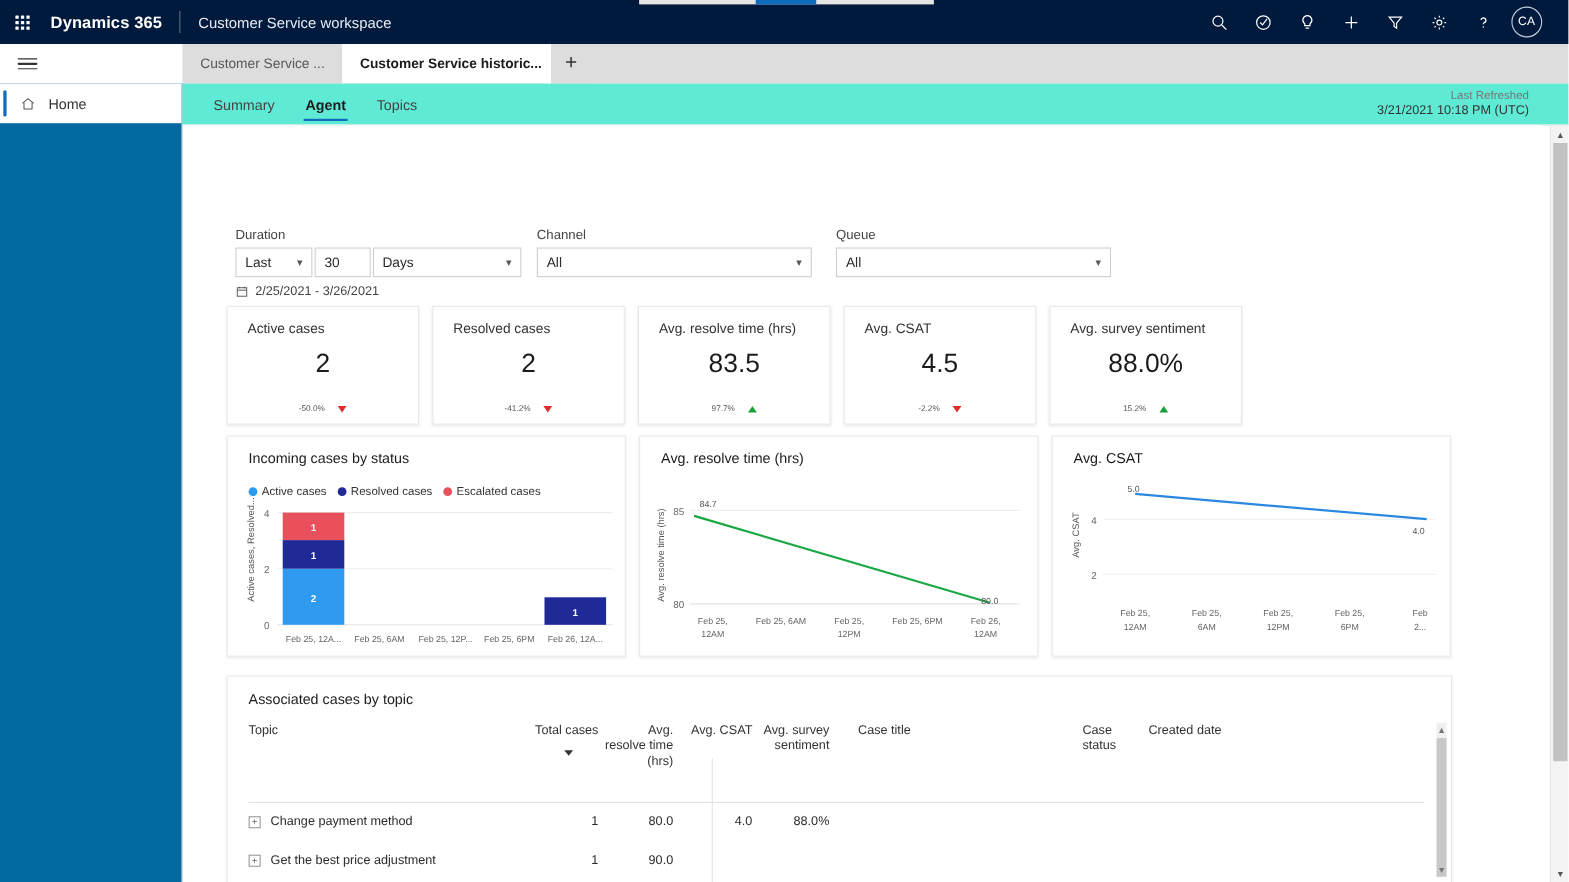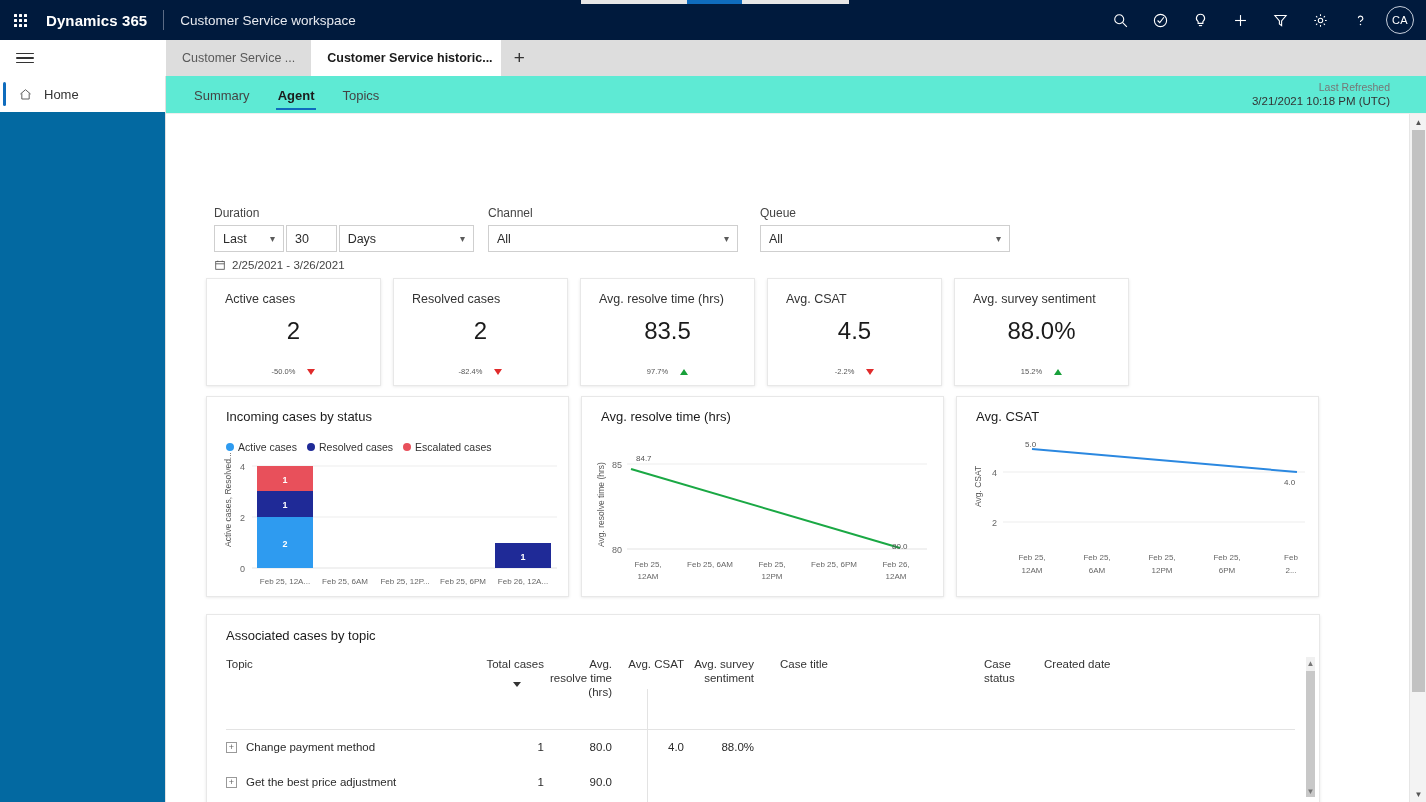--- a/index.html
+++ b/index.html
@@ -34,21 +34,21 @@
     gap: 2px;
   }
   .waffle-grid i { display: block; width: 3px; height: 3px; background: #fff; border-radius: 0.5px; }
   .brand {
     color: #ffffff; font-size: 15px; font-weight: bold; letter-spacing: .1px;
     margin-left: 6px; white-space: nowrap;
   }
   .brand-sep { width: 1px; height: 20px; background: #5b6b85; margin: 0 16px; }
   .app-sub { color: #e7eaf0; font-size: 13.5px; white-space: nowrap; }
   .header-right {
-    margin-left: auto; display: flex; align-items: center; height: 40px; padding-right: 12px;
+    margin-left: auto; display: flex; align-items: center; height: 40px; padding-right: 24px;
   }
   .hicon {
     width: 40px; height: 40px; display: flex; align-items: center; justify-content: center;
     cursor: pointer; color: #ffffff;
   }
   .hicon svg { display: block; }
   .avatar-btn {
     width: 28px; height: 28px; border-radius: 50%; border: 1px solid #c6cedb;
     color: #ffffff; font-size: 11px; display: flex; align-items: center; justify-content: center;
     margin-left: 6px; cursor: pointer; letter-spacing: .3px;
@@ -423,21 +423,21 @@
         <div class="kpi-delta">
           <span>-50.0%</span>
           <span class="tri down"></span>
         </div>
       </div>
 
       <div class="kpi">
         <div class="kpi-title">Resolved cases</div>
         <div class="kpi-value">2</div>
         <div class="kpi-delta">
-          <span>-82.4%</span>
+          <span>-41.2%</span>
           <span class="tri down"></span>
         </div>
       </div>
 
 
       <div class="kpi">
         <div class="kpi-title">Avg. resolve time (hrs)</div>
         <div class="kpi-value">83.5</div>
         <div class="kpi-delta">
           <span>97.7%</span>

